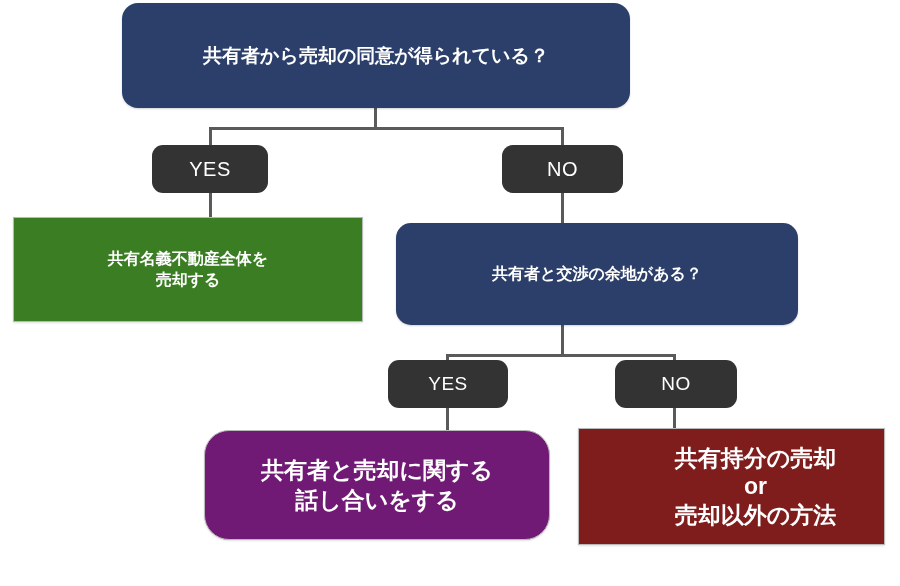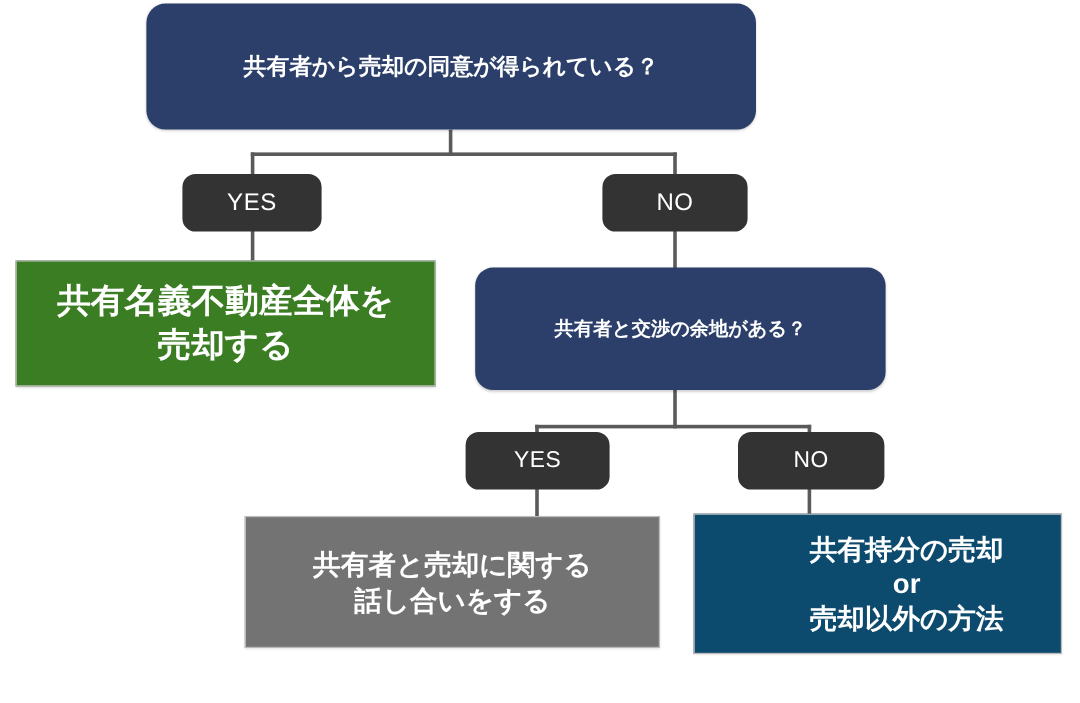--- a/index.html
+++ b/index.html
@@ -62,23 +62,23 @@
   .line {
     position: absolute;
     background: #5a5a5a;
     z-index: 1;
   }
   .line.v { width: 3px; }
   .line.h { height: 3px; }
 
   
   #dec-1 { left:122px;  top:3px;   width:508px; height:105px; font-size:19px; }
-  #dec-2 { left:396px;  top:223px; width:342px; height:102px; font-size:16px; }
+  #dec-2 { left:396px;  top:223px; width:402px; height:102px; font-size:16px; }
 
-  #out-1 { left:13px;   top:217px; width:350px; height:105px; font-size:28px; line-height:1.3; }
+  #out-1 { left:13px;   top:217px; width:350px; height:105px; font-size:16px; line-height:1.3; }
   #out-2 { left:204px;  top:430px; width:346px; height:110px; font-size:23px; line-height:1.32; }
   #out-3 { left:578px;  top:428px; width:307px; height:117px; font-size:23px; line-height:1.24; }
 
   #br-yes-1 { left:152px; top:145px; width:116px; height:48px; font-size:20px; }
   #br-no-1  { left:502px; top:145px; width:121px; height:48px; font-size:20px; }
   #br-yes-2 { left:388px; top:360px; width:120px; height:48px; font-size:19px; }
   #br-no-2  { left:615px; top:360px; width:122px; height:48px; font-size:19px; }
 
   
   #l-stem-1   { left:374px; top:108px; width:3px;   height:22px; }
@@ -137,24 +137,24 @@
   </div>
 
   <div class="node branch" id="br-yes-2" style="background: rgb(51, 51, 51);">
     <span class="txt">YES</span>
   </div>
 
   <div class="node branch" id="br-no-2" style="background: rgb(51, 51, 51);">
     <span class="txt">NO</span>
   </div>
 
-  <div class="node outcome" id="out-2" style="background: #737373;">
+  <div class="node outcome" id="out-2" style="background: #701a75; border-radius: 25px;">
     <span class="txt">共有者と売却に関する
 話し合いをする</span>
   </div>
 
-  <div class="node outcome" id="out-3" style="background: #0c4a6e; padding-left: 48px;">
+  <div class="node outcome" id="out-3" style="background: #7f1d1d; padding-left: 48px;">
     <span class="txt">共有持分の売却
 or
 売却以外の方法</span>
   </div>
 
 </div>
 
 </body></html>

